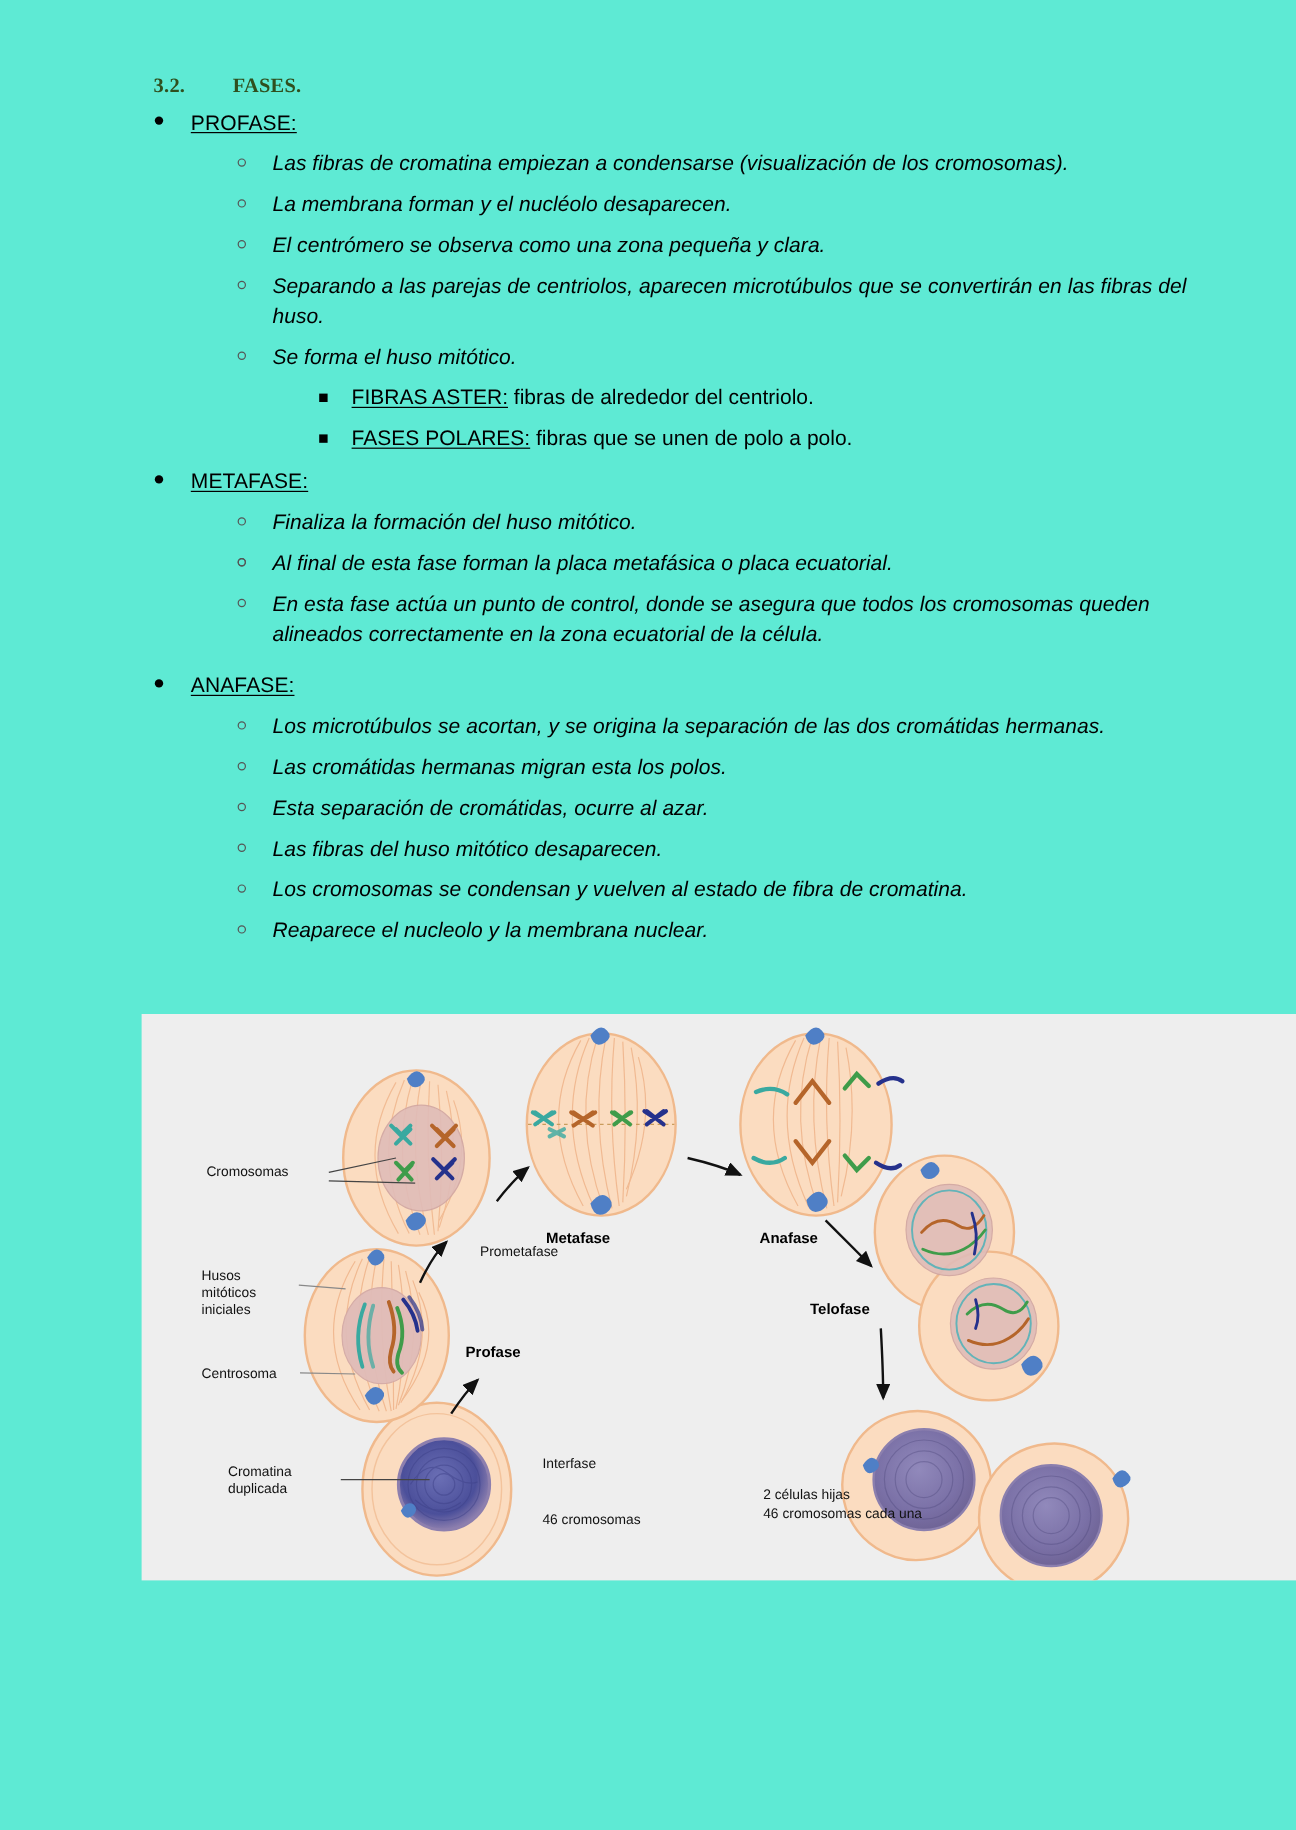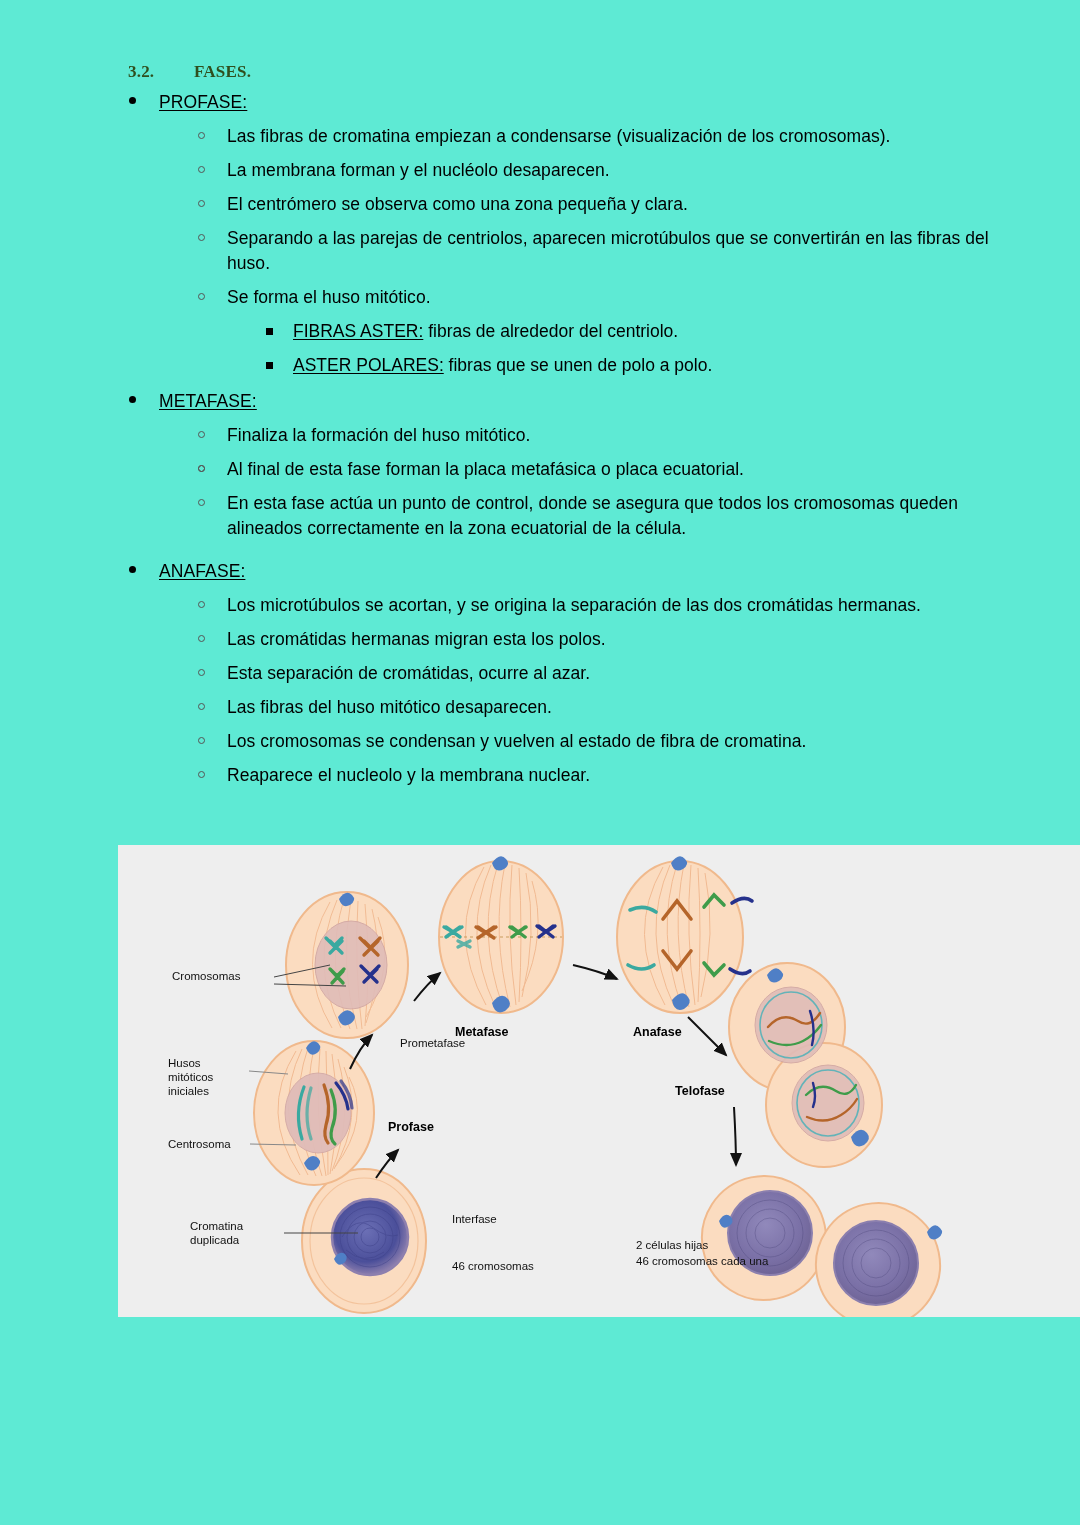--- a/index.html
+++ b/index.html
@@ -75,20 +75,21 @@
     letter-spacing: .1px;
     text-decoration: underline;
     text-underline-offset: 2px;
   }
 
   
   .lvl2 {
     padding-left: 196px;
     padding-right: 34px;
     margin-top: 9px;
+    font-style: italic;
   }
   .lvl2 > .marker {
     position: absolute;
     left: 167px;
     top: 8px;
     width: 7px;
     height: 7px;
     border-radius: 50%;
     border: 1.3px solid #555;
     background: transparent;
@@ -158,21 +159,21 @@
   </div>
 
   <div class="outline" id="outline-root">
       <div class="li lvl1"><span class="marker"></span><span class="txt">PROFASE:</span></div>
       <div class="li lvl2"><span class="marker"></span><span class="txt">Las fibras de cromatina empiezan a condensarse (visualización de los cromosomas).</span></div>
       <div class="li lvl2"><span class="marker"></span><span class="txt">La membrana forman y el nucléolo desaparecen.</span></div>
       <div class="li lvl2"><span class="marker"></span><span class="txt">El centrómero se observa como una zona pequeña y clara.</span></div>
       <div class="li lvl2 justify"><span class="marker"></span><span class="txt">Separando a las parejas de centriolos, aparecen microtúbulos que se convertirán en las fibras del huso.</span></div>
       <div class="li lvl2"><span class="marker"></span><span class="txt">Se forma el huso mitótico.</span></div>
       <div class="li lvl3"><span class="marker"></span><span class="txt"><span class="term">FIBRAS ASTER:</span><span> fibras de alrededor del centriolo.</span></span></div>
-      <div class="li lvl3"><span class="marker"></span><span class="txt"><span class="term">ASTER POLARES:</span><span> fibras que se unen de polo a polo.</span></span></div>
+      <div class="li lvl3"><span class="marker"></span><span class="txt"><span class="term">FASES POLARES:</span><span> fibras que se unen de polo a polo.</span></span></div>
       <div class="li lvl1"><span class="marker"></span><span class="txt">METAFASE:</span></div>
       <div class="li lvl2"><span class="marker"></span><span class="txt">Finaliza la formación del huso mitótico.</span></div>
       <div class="li lvl2 justify"><span class="marker"></span></div>
       <div class="li lvl2"><span class="marker"></span><span class="txt">Al final de esta fase forman la placa metafásica o placa ecuatorial.</span></div>
       <div class="li lvl2 justify"><span class="marker"></span><span class="txt">En esta fase actúa un punto de control, donde se asegura que todos los cromosomas queden alineados correctamente en la zona ecuatorial de la célula.</span></div>
       <div class="li lvl1 gap-before"><span class="marker"></span><span class="txt">ANAFASE:</span></div>
       <div class="li lvl2 justify"><span class="marker"></span><span class="txt">Los microtúbulos se acortan, y se origina la separación de las dos cromátidas hermanas.</span></div>
       <div class="li lvl2"><span class="marker"></span><span class="txt">Las cromátidas hermanas migran esta los polos.</span></div>
       <div class="li lvl2"><span class="marker"></span><span class="txt">Esta separación de cromátidas, ocurre al azar.</span></div>
       <div class="li lvl2"><span class="marker"></span><span class="txt">Las fibras del huso mitótico desaparecen.</span></div>

